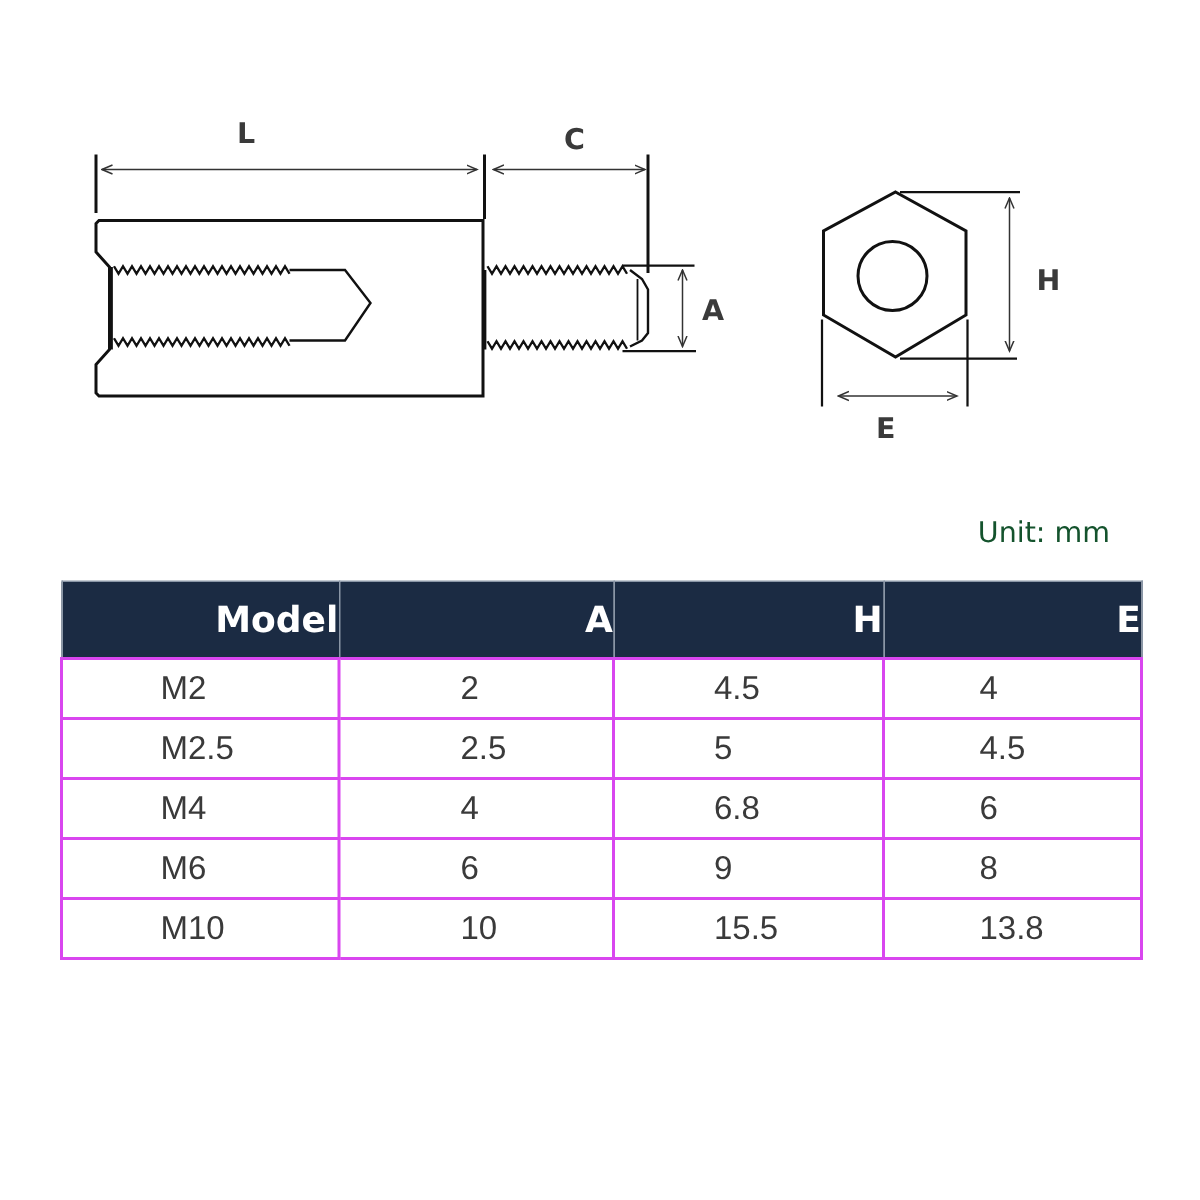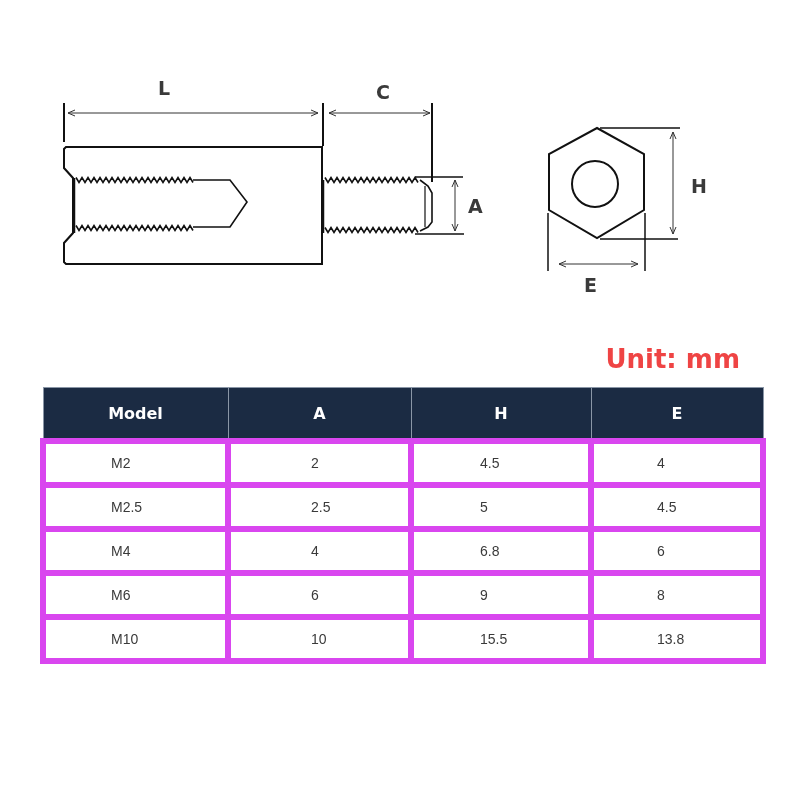--- a/index.html
+++ b/index.html
@@ -1,23 +1,23 @@
 <!DOCTYPE html>
 <html><head>
 <meta charset="utf-8">
 <style>
   html, body { margin: 0; padding: 0; background: #ffffff; }
   body { width: 800px; height: 800px; position: relative; overflow: hidden; font-family: "Liberation Sans", sans-serif; }
   #drawing { position: absolute; left: 0; top: 0; width: 800px; height: 320px; }
   .dim-label { font-family: "DejaVu Sans", sans-serif; font-weight: bold; font-size: 19px; fill: #3a3a3a; }
-  .unit { position: absolute; right: 60px; top: 344px; font-family: "DejaVu Sans", sans-serif; font-weight: bold; font-size: 26px; color: #ef4444; }
+  .unit { position: absolute; right: 60px; top: 344px; font-family: "DejaVu Sans", sans-serif; font-weight: normal; font-size: 19px; color: #14532d; }
   table.spec { position: absolute; left: 40px; top: 387px; width: 720px; border-collapse: collapse; table-layout: fixed; }
   table.spec col.c0 { width: 185px; } table.spec col.c1 { width: 183px; } table.spec col.c2 { width: 180px; } table.spec col.c3 { width: 172px; }
-  table.spec th { background: #1b2b43; color: #ffffff; font-family: "DejaVu Sans", sans-serif; font-weight: bold; font-size: 16px; height: 50px; padding: 0; border: 1px solid #8a96a6; text-align: center; }
-  table.spec td { height: 38px; padding: 0; border: 6px solid #d946ef; font-family: "Liberation Sans", sans-serif; font-size: 14px; color: #3a3a3a; }
+  table.spec th { background: #1b2b43; color: #ffffff; font-family: "DejaVu Sans", sans-serif; font-weight: bold; font-size: 24px; height: 50px; padding: 0; border: 1px solid #8a96a6; text-align: right; }
+  table.spec td { height: 38px; padding: 0; border: 2px solid #d946ef; font-family: "Liberation Sans", sans-serif; font-size: 22px; color: #3a3a3a; }
   table.spec td.m { padding-left: 65px; }
   table.spec td.a { padding-left: 80px; }
   table.spec td.h { padding-left: 66px; }
   table.spec td.e { padding-left: 63px; }
 </style>
 </head>
 <body>
 
 <svg id="drawing" viewBox="0 0 800 320" xmlns="http://www.w3.org/2000/svg">
   <defs>

